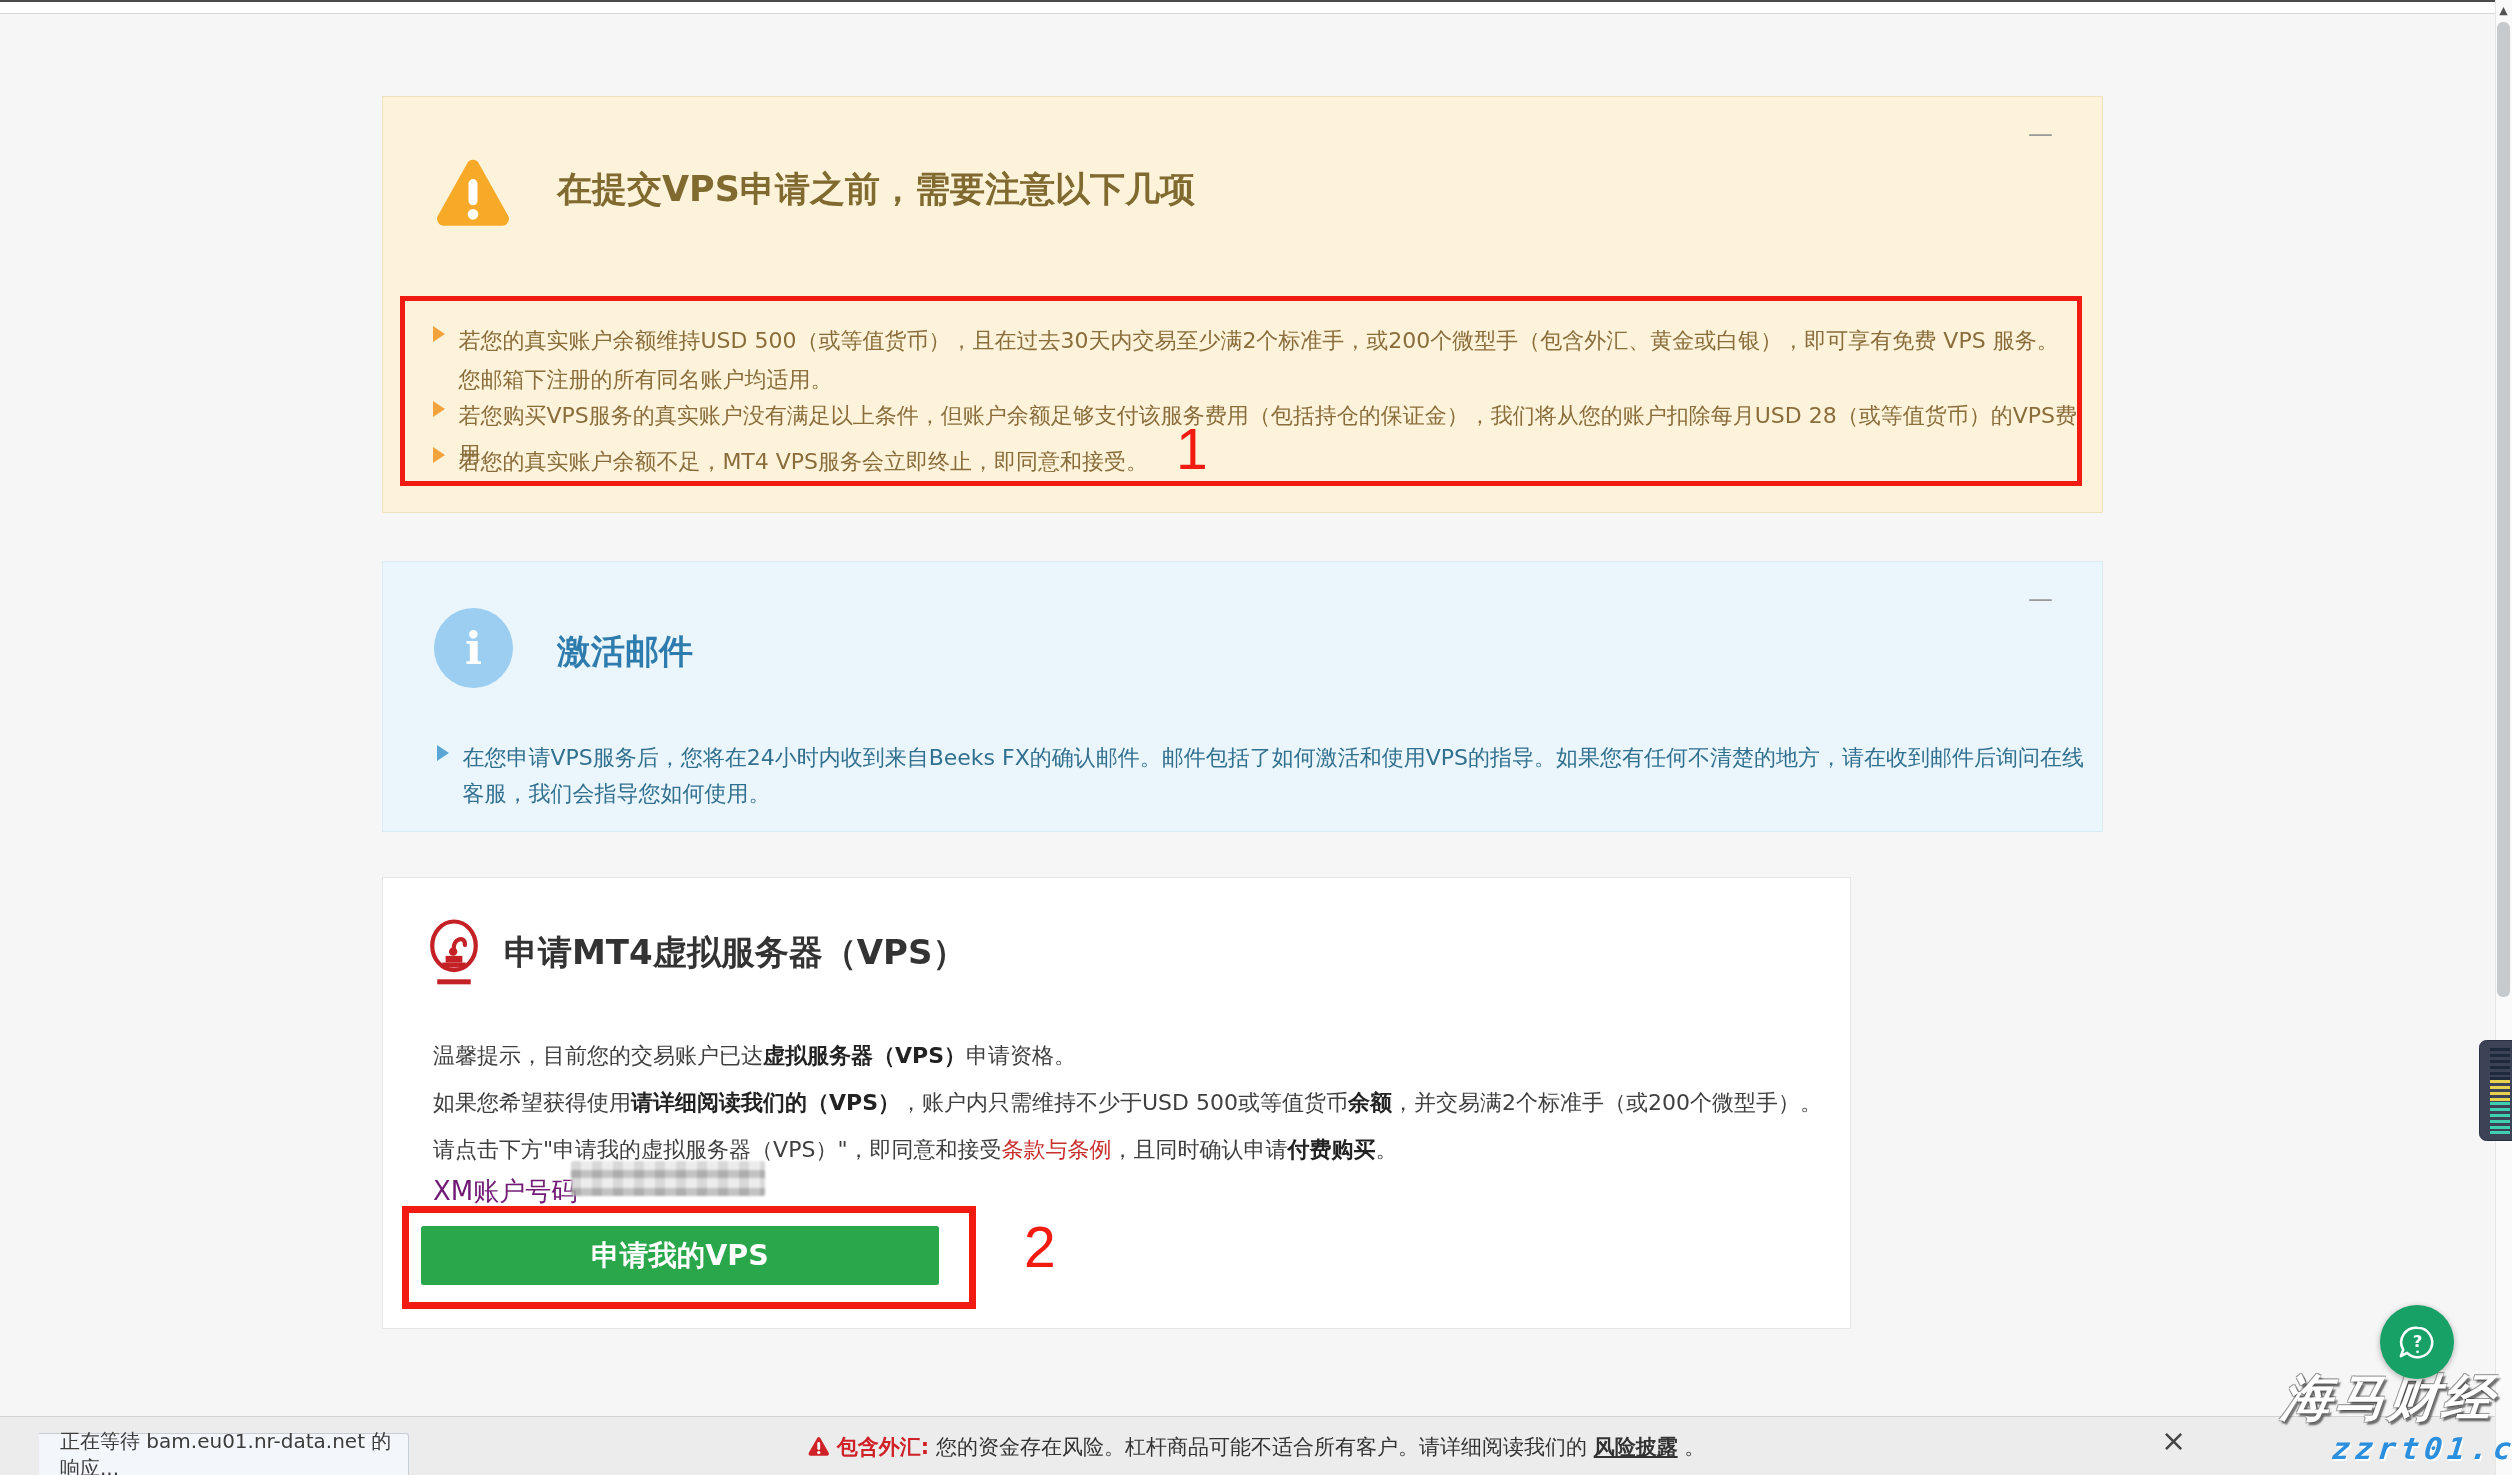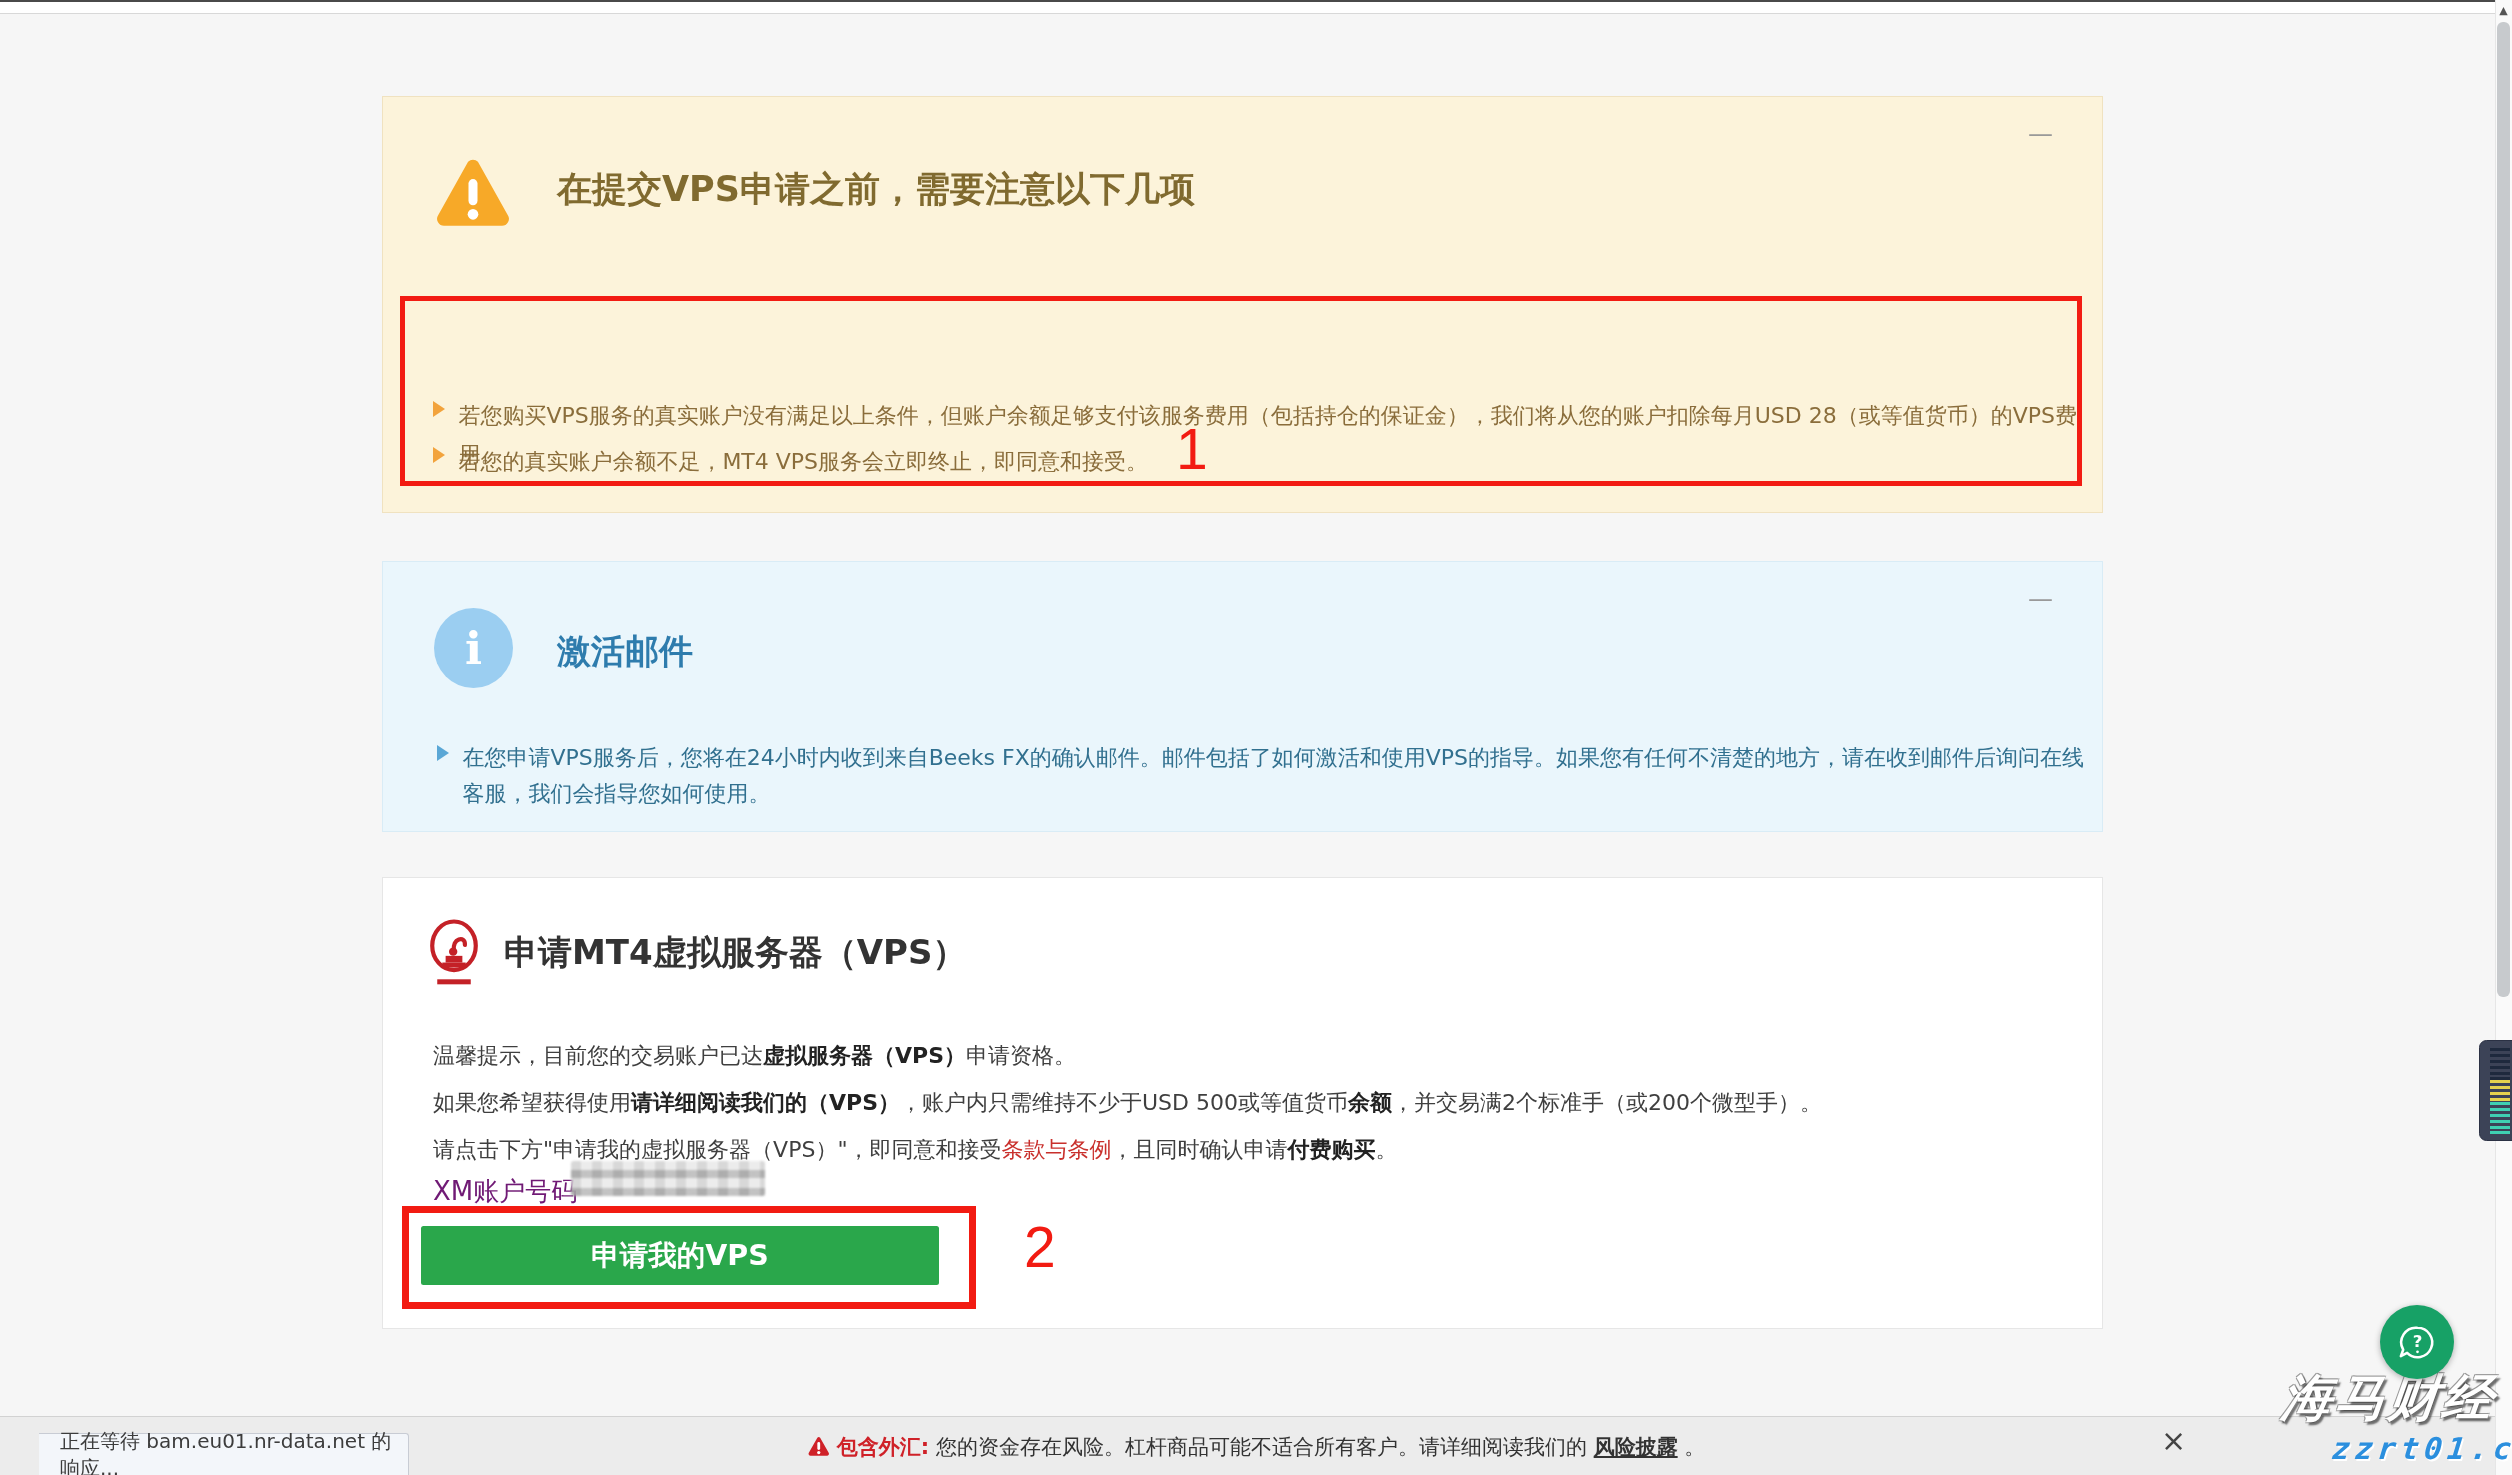--- a/index.html
+++ b/index.html
@@ -14,21 +14,21 @@
   .top-line{left:0;top:0;width:2512px;height:1.7px;background:#4a4a4a;}
   .page-bg{left:0;top:12.6px;width:2512px;height:1463px;background:#f6f6f6;border-top:0.8px solid #d8d8d8;box-sizing:border-box;}
   
   .scroll-track{left:2495px;top:0;width:17.6px;height:1475px;background:#fafafa;border-left:0.8px solid #e6e6e6;box-sizing:border-box;}
   .scroll-up{left:2495px;top:1.7px;width:17px;text-align:center;font-size:11px;color:#555;line-height:17px;}
   .scroll-thumb{left:2497px;top:22px;width:12.6px;height:975px;background:#c7cacd;border-radius:5.9px;}
   
   .box{box-sizing:border-box;}
   .warning-box{left:382px;top:96px;width:1721px;height:417px;background:#fcf3da;border:0.8px solid #f0e2c0;}
   .info-box{left:382px;top:561px;width:1721px;height:271px;background:#eaf6fc;border:0.8px solid #d9ecf6;}
-  .apply-card{left:382px;top:877px;width:1721px;height:452px;background:#ffffff;border:0.8px solid #e6e6e6;}
+  .apply-card{left:382px;top:877px;width:1469px;height:452px;background:#ffffff;border:0.8px solid #e6e6e6;}
   .minimize{position:absolute;right:49px;top:23.5px;color:#999;font-size:25px;line-height:25px;cursor:pointer;}
   .w-title{position:absolute;left:174px;top:69px;font-size:35px;font-weight:bold;color:#806a2f;}
   .w-intro{position:absolute;left:50px;top:168px;font-size:22px;color:#8a6d3b;}
   .bullet{position:absolute;display:flex;gap:13.4px;}
   .tri{width:0;height:0;border-left:12.6px solid #f2a33c;border-top:8.4px solid transparent;border-bottom:8.4px solid transparent;margin-top:5px;flex:0 0 auto;}
   .tri.blue{border-left-color:#5aa7d6;}
   .b-text{font-size:22px;color:#8a6d3b;line-height:39px;width:1621px;}
   .i-title{position:absolute;left:174px;top:67px;font-size:34px;font-weight:bold;color:#2e7cad;}
   .i-circle{position:absolute;left:51px;top:46px;width:79px;height:80px;border-radius:50%;background:#9bcef1;color:#fff;
     display:flex;align-items:center;justify-content:center;font-size:45px;font-weight:bold;font-family:"DejaVu Serif","Liberation Serif",serif;}
@@ -83,20 +83,24 @@
 <div class="abs page-bg"></div>
 
 <div class="abs box warning-box">
   <span class="minimize">—</span>
   <svg class="abs" style="left:49px;top:59px;" width="82" height="74" viewBox="0 0 100 90">
     <path d="M44 7 L7.5 72 a8.5 8.5 0 0 0 7.4 13 h70.2 a8.5 8.5 0 0 0 7.4-13 L56 7 a8.5 8.5 0 0 0-12 0 Z" fill="#f7a928"></path>
     <rect x="44.5" y="28" width="11" height="32" rx="5.5" fill="#fff"></rect>
     <circle cx="50" cy="71" r="6.5" fill="#fff"></circle>
   </svg>
   <div class="w-title">在提交VPS申请之前，需要注意以下几项</div>
+  <div class="bullet" style="left:50px;top:224px;">
+    <span class="tri"></span>
+    <span class="b-text">若您的真实账户余额维持USD 500（或等值货币），且在过去30天内交易至少满2个标准手，或200个微型手（包含外汇、黄金或白银），即可享有免费 VPS 服务。您邮箱下注册的所有同名账户均适用。</span>
+  </div>
   <div class="bullet" style="left:50px;top:299px;">
     <span class="tri"></span>
     <span class="b-text">若您购买VPS服务的真实账户没有满足以上条件，但账户余额足够支付该服务费用（包括持仓的保证金），我们将从您的账户扣除每月USD 28（或等值货币）的VPS费用。</span>
   </div>
   <div class="bullet" style="left:50px;top:345px;">
     <span class="tri"></span>
     <span class="b-text">若您的真实账户余额不足，MT4 VPS服务会立即终止，即同意和接受。</span>
   </div>
 </div>
 

